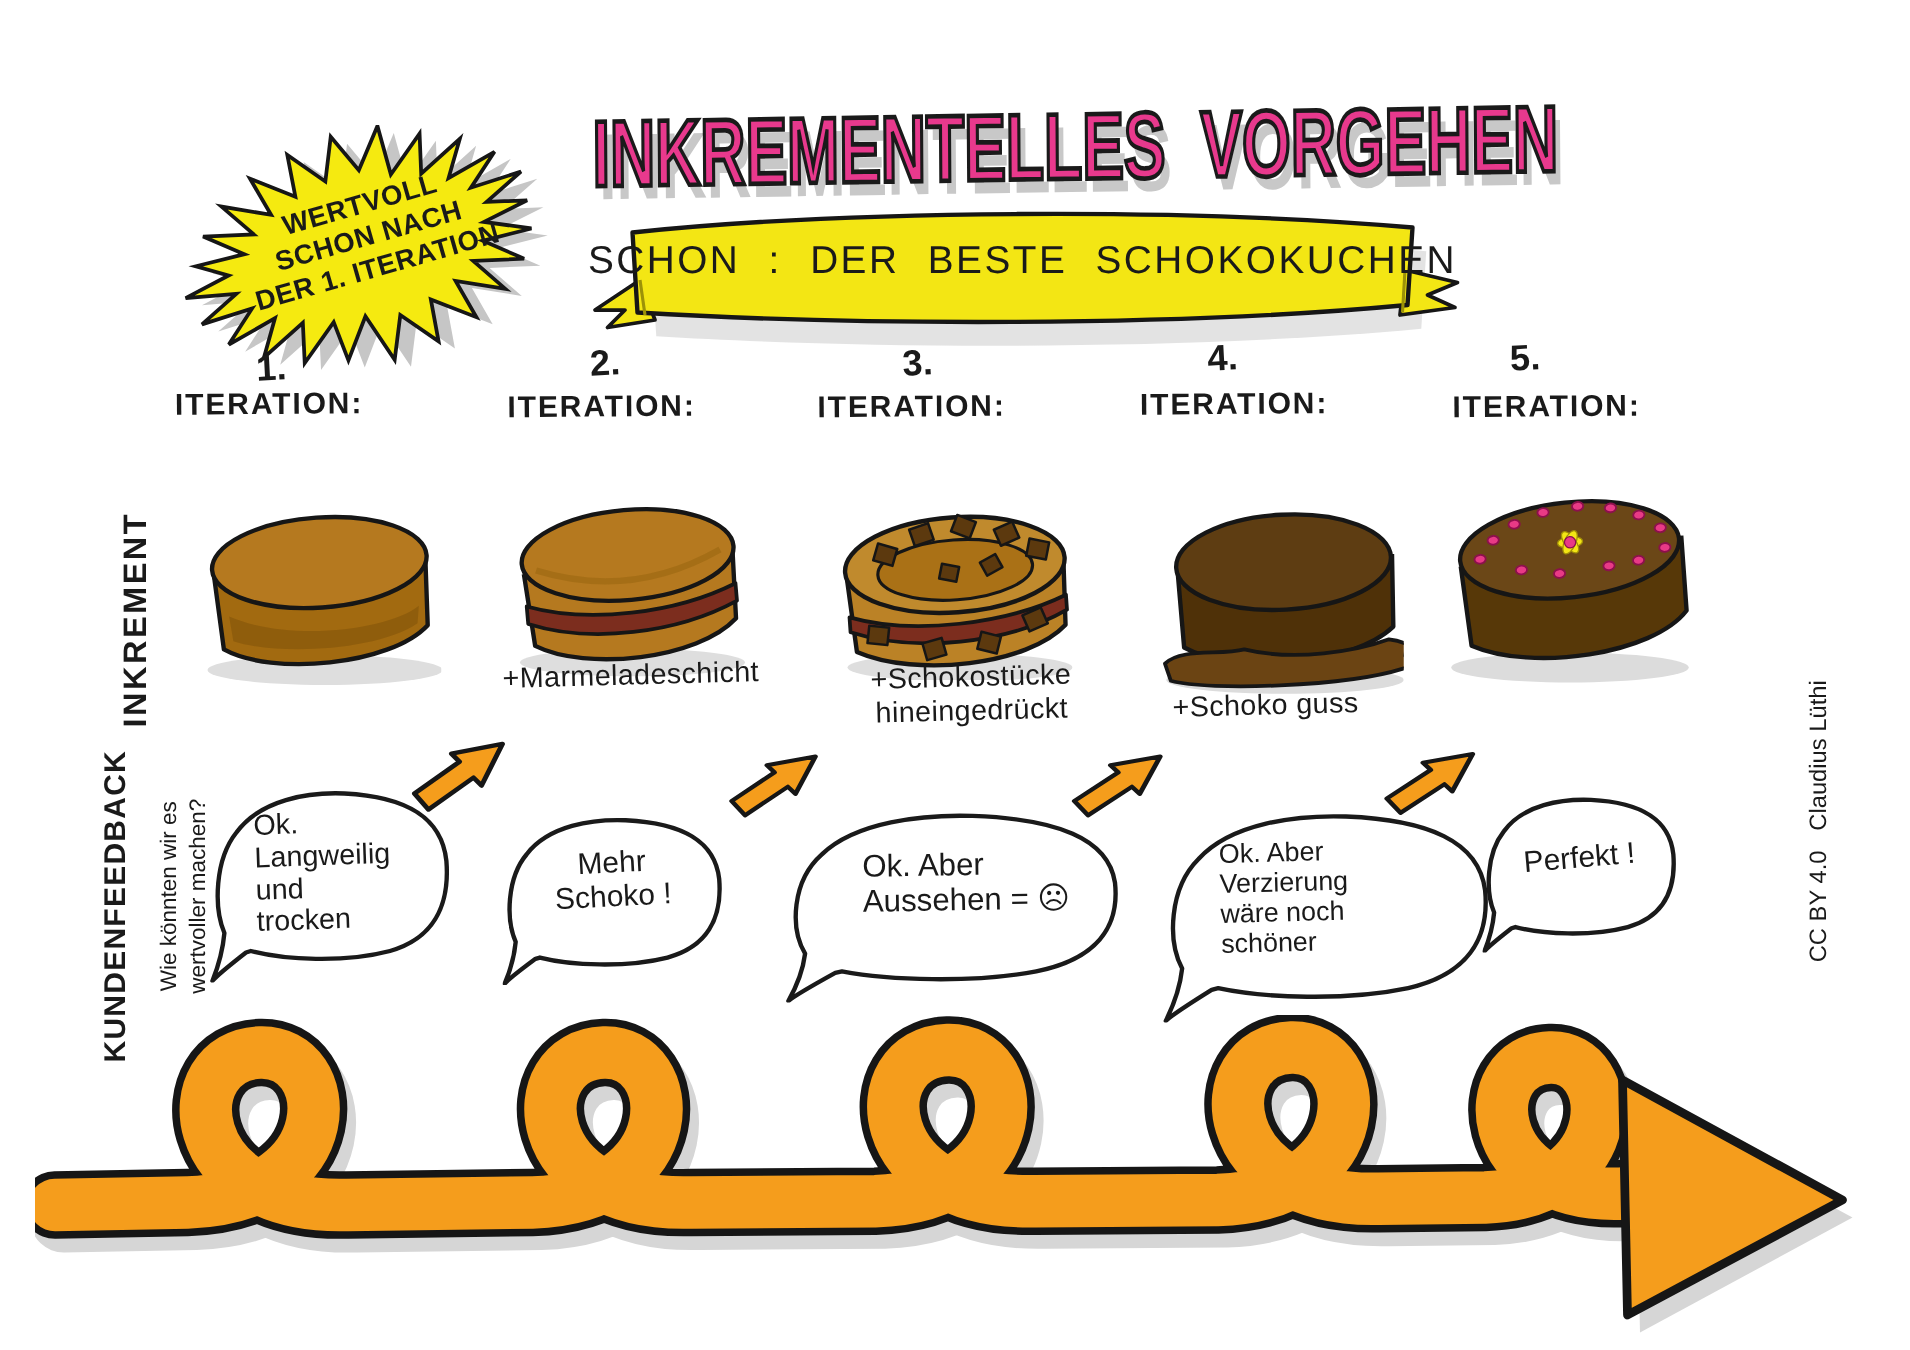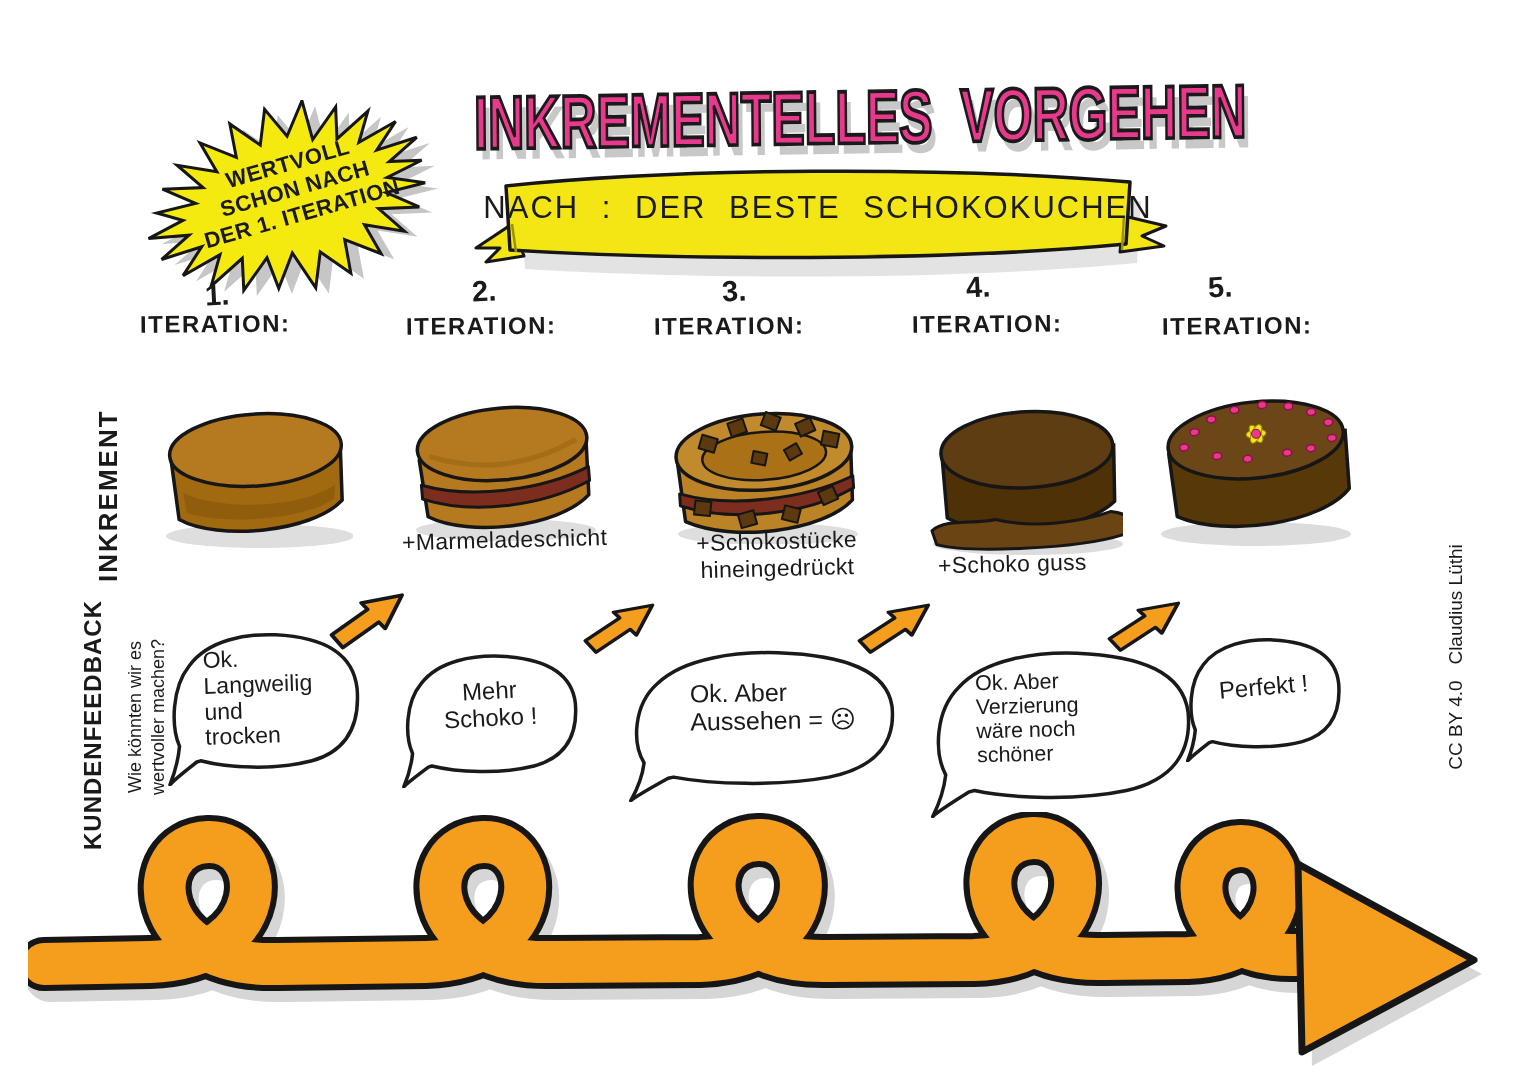--- a/index.html
+++ b/index.html
@@ -52,21 +52,21 @@
   <div class="abs" style="left:466px;top:160px;width:704px;height:120px;">
     <svg width="704" height="120" viewBox="0 0 704 120">
       <path d="M48,36 C214,18 484,16 668,32 L664,94 C474,112 214,110 52,100 Z" fill="#d9d9d9" opacity="0.75" transform="translate(7,9)"></path>
       <polygon points="46,64 10,88 34,88 20,102 58,96" fill="#f3e614" stroke="#161616" stroke-width="3" stroke-linejoin="round"></polygon>
       <polygon points="658,56 700,66 676,76 698,86 654,92" fill="#f3e614" stroke="#161616" stroke-width="3" stroke-linejoin="round"></polygon>
       <path d="M40,26 C210,8 480,6 664,22 L660,84 C470,102 210,100 44,90 Z" fill="#f3e614" stroke="#161616" stroke-width="3.5" stroke-linejoin="round"></path>
       <path d="M46,64 L50,92" stroke="#9c9208" stroke-width="2.5" fill="none"></path>
       <path d="M658,56 L656,90" stroke="#9c9208" stroke-width="2.5" fill="none"></path>
     </svg>
   </div>
-  <div class="abs banner-text">NACH : DER BESTE SCHOKOKUCHEN</div>
+  <div class="abs banner-text">SCHON : DER BESTE SCHOKOKUCHEN</div>
 
   <div class="abs" style="left:140px;top:100px;width:300px;height:205px;">
     <svg width="300" height="200" viewBox="0 0 300 200">
       <g transform="rotate(-16 150 98)">
         <polygon id="star-shadow" points="287.0,98.0 249.1,105.1 284.1,120.6 244.0,119.4 271.8,142.2 232.2,132.7 250.8,161.4 214.2,144.3 222.2,176.7 191.1,153.0 187.8,187.0 164.2,158.2 150.0,191.4 137.1,151.5 114.3,181.7 111.4,149.0 80.1,174.1 87.5,142.8 49.9,161.0 67.1,133.1 25.8,143.2 51.7,120.5 9.6,121.7 42.7,105.9 2.8,98.0 40.9,90.0 17.7,75.7 57.7,77.1 29.8,54.4 69.3,64.0 50.5,35.4 86.9,52.7 78.7,20.3 109.6,44.1 112.6,10.2 136.0,39.0 150.0,5.8 164.2,37.8 188.3,7.8 187.9,48.1 219.0,23.0 211.4,54.2 248.8,35.9 231.5,63.6 272.6,53.5 246.6,75.9 288.6,74.6 255.5,90.3" fill="#c6c6c6" transform="translate(11,9)"></polygon>
         <polygon id="star-poly" points="287.0,98.0 249.1,105.1 284.1,120.6 244.0,119.4 271.8,142.2 232.2,132.7 250.8,161.4 214.2,144.3 222.2,176.7 191.1,153.0 187.8,187.0 164.2,158.2 150.0,191.4 137.1,151.5 114.3,181.7 111.4,149.0 80.1,174.1 87.5,142.8 49.9,161.0 67.1,133.1 25.8,143.2 51.7,120.5 9.6,121.7 42.7,105.9 2.8,98.0 40.9,90.0 17.7,75.7 57.7,77.1 29.8,54.4 69.3,64.0 50.5,35.4 86.9,52.7 78.7,20.3 109.6,44.1 112.6,10.2 136.0,39.0 150.0,5.8 164.2,37.8 188.3,7.8 187.9,48.1 219.0,23.0 211.4,54.2 248.8,35.9 231.5,63.6 272.6,53.5 246.6,75.9 288.6,74.6 255.5,90.3" fill="#f5ea10" stroke="#161616" stroke-width="3" stroke-linejoin="miter"></polygon>
       </g>
     </svg>
     <div class="abs star-text">
       <span>WERTVOLL</span>

